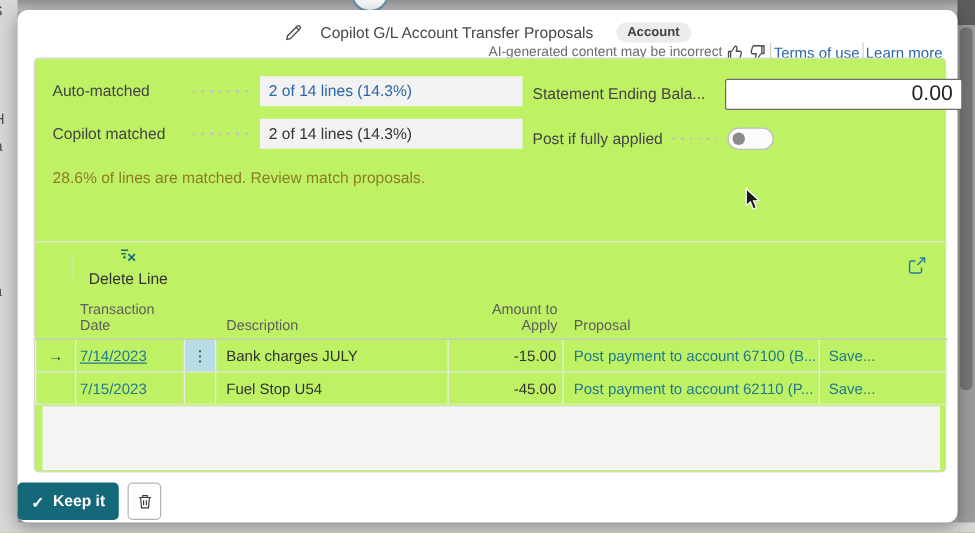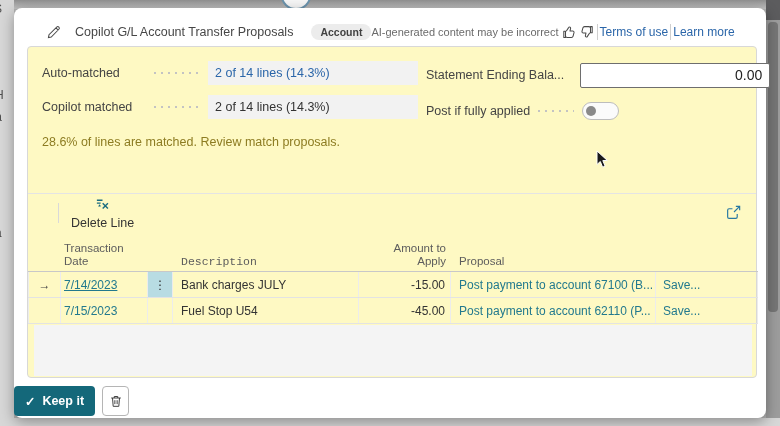--- a/index.html
+++ b/index.html
@@ -15,63 +15,63 @@
   .bg-right .thumb  { position:absolute; top:22px; right:2px; width:10px; height:290px; background:#767676; border-radius:4px; }
   .bg-bottom { position:absolute; left:0; bottom:0; width:780px; height:8px; background:#d7d7d7; }
   .bg-frag { position:absolute; color:#4e4e4e; font-size:12px; z-index:0; }
   .bg-circle { position:absolute; left:281px; top:-18px; width:30px; height:28px; border:2px solid #6a93ad; border-radius:50%; background:#f6f6f6; z-index:0; }
 
   
   .dialog { position:absolute; left:14px; top:8px; width:752px; height:410px; background:#ffffff;
             border-radius:8px; box-shadow:0 4px 14px rgba(0,0,0,.35); z-index:1; }
 
   
-  .dlg-header { position:absolute; left:0; top:10px; width:100%; height:28px; display:flex; align-items:center; padding:0 32px; }
+  .dlg-header { position:absolute; left:0; top:10px; width:100%; height:28px; display:flex; align-items:center; padding:0 12px;flex-direction:column; }
   .hdr-left { display:flex; align-items:center; gap:8px; }
   .icon-btn { display:flex; align-items:center; justify-content:center; cursor:pointer; }
   .dlg-title { font-size:12.5px; color:#474747; margin-left:6px; white-space:nowrap; }
   .badge { margin-left:10px; background:#ececec; color:#424242; font-size:10.5px; font-weight:bold;
            padding:2px 9px; border-radius:10px; white-space:nowrap; }
   .hdr-right { margin-left:auto; display:flex; align-items:center; gap:2px; }
   .ai-note { font-size:11px; color:#6b6b6b; white-space:nowrap; }
   .vdiv { width:1px; height:16px; background:#cfcfcf; }
   .link { font-size:12px; color:#2b66a9; text-decoration:none; white-space:nowrap; cursor:pointer; }
 
   
-  .card { position:absolute; left:13px; top:38px; width:730px; height:332px; border:1px solid #d8d8d8; border-radius:4px; background:#fef9c3; }
+  .card { position:absolute; left:13px; top:38px; width:730px; height:332px; border:1px solid #d8d8d8; border-radius:4px; background:#bef264; }
 
   .field-row { position:absolute; display:flex; align-items:center; height:24px; }
   .field-label { font-size:12.5px; color:#444; white-space:nowrap; }
   .leader { flex:1; height:2px; margin:0 8px;
             background-image:repeating-linear-gradient(to right,#c3c3c3 0 2px,transparent 2px 7px); }
   .value-box { width:210px; height:24px; background:#f2f2f2; font-size:12.5px; line-height:24px; padding-left:7px; white-space:nowrap; }
   .value-link { color:#2b66a9; cursor:pointer; }
   .value-plain { color:#333; }
   .num-input { width:190px; height:25px; border:1px solid #6e6e6e; border-radius:2px; background:#fff;
-               font-family:"Liberation Sans",sans-serif; font-size:14px; color:#222; text-align:right; padding:0 7px; }
+               font-family:"Liberation Sans",sans-serif; font-size:17px; color:#222; text-align:right; padding:0 7px; }
   .toggle { position:relative; width:37px; height:18px; border:1px solid #bdbdbd; border-radius:9px; background:#fbfbfb; cursor:pointer; }
   .toggle .knob { position:absolute; left:3px; top:3px; width:10px; height:10px; border-radius:50%; background:#8a8a8a; }
 
   .warning { position:absolute; left:14px; top:88px; font-size:12.5px; color:#8d7c22; white-space:nowrap; }
 
   
   .section-bar { position:absolute; left:0; top:146px; width:100%; height:38px; border-top:1px solid #e4e4e4;
                  display:flex; align-items:center; padding:0 14px; }
   .section-title { font-size:13.5px; font-weight:bold; color:#262626; white-space:nowrap; }
   .section-vdiv { width:1px; height:20px; background:#d9d9d9; margin:0 12px 0 16px; }
   .action-btn { display:flex; align-items:center; gap:5px; font-size:12.5px; color:#333; cursor:pointer; white-space:nowrap;flex-direction:column; }
   .share-btn { margin-left:auto; cursor:pointer; display:flex; align-items:center; }
 
   
   .table { position:absolute; left:0; top:186px; width:730px; font-size:12px; color:#333; }
   .tgrid { display:grid; grid-template-columns:33px 87px 25px 186px 92px 205px 1fr; align-items:stretch; }
   .thead { height:39px; border-bottom:1px solid #c8c8c8; color:#5d5d5d; font-size:11.5px; }
   .thead > div { display:flex; flex-direction:column; justify-content:flex-end; padding-bottom:3px; line-height:13px; }
   .th-date { padding-left:3px; }
-  .th-desc { padding-left:8px;font-family:Liberation Mono, monospace; }
+  .th-desc { padding-left:8px; }
   .th-amount { text-align:right; padding-right:5px; }
   .th-proposal { padding-left:8px; }
   .trow { height:26px; border-bottom:1px solid #e3e3e3; }
   .trow > div { display:flex; align-items:center; border-right:1px solid #ececec; overflow:hidden; white-space:nowrap; }
   .trow > div:first-child { border-left:1px solid #ececec; }
   .cell-ind { justify-content:center; color:#444; }
   .cell-date { padding-left:3px; }
   .cell-menu { justify-content:center; color:#2c2c2c; cursor:pointer; }
   .cell-menu.active { background:#b8dce3; }
   .cell-desc { padding-left:8px; }

